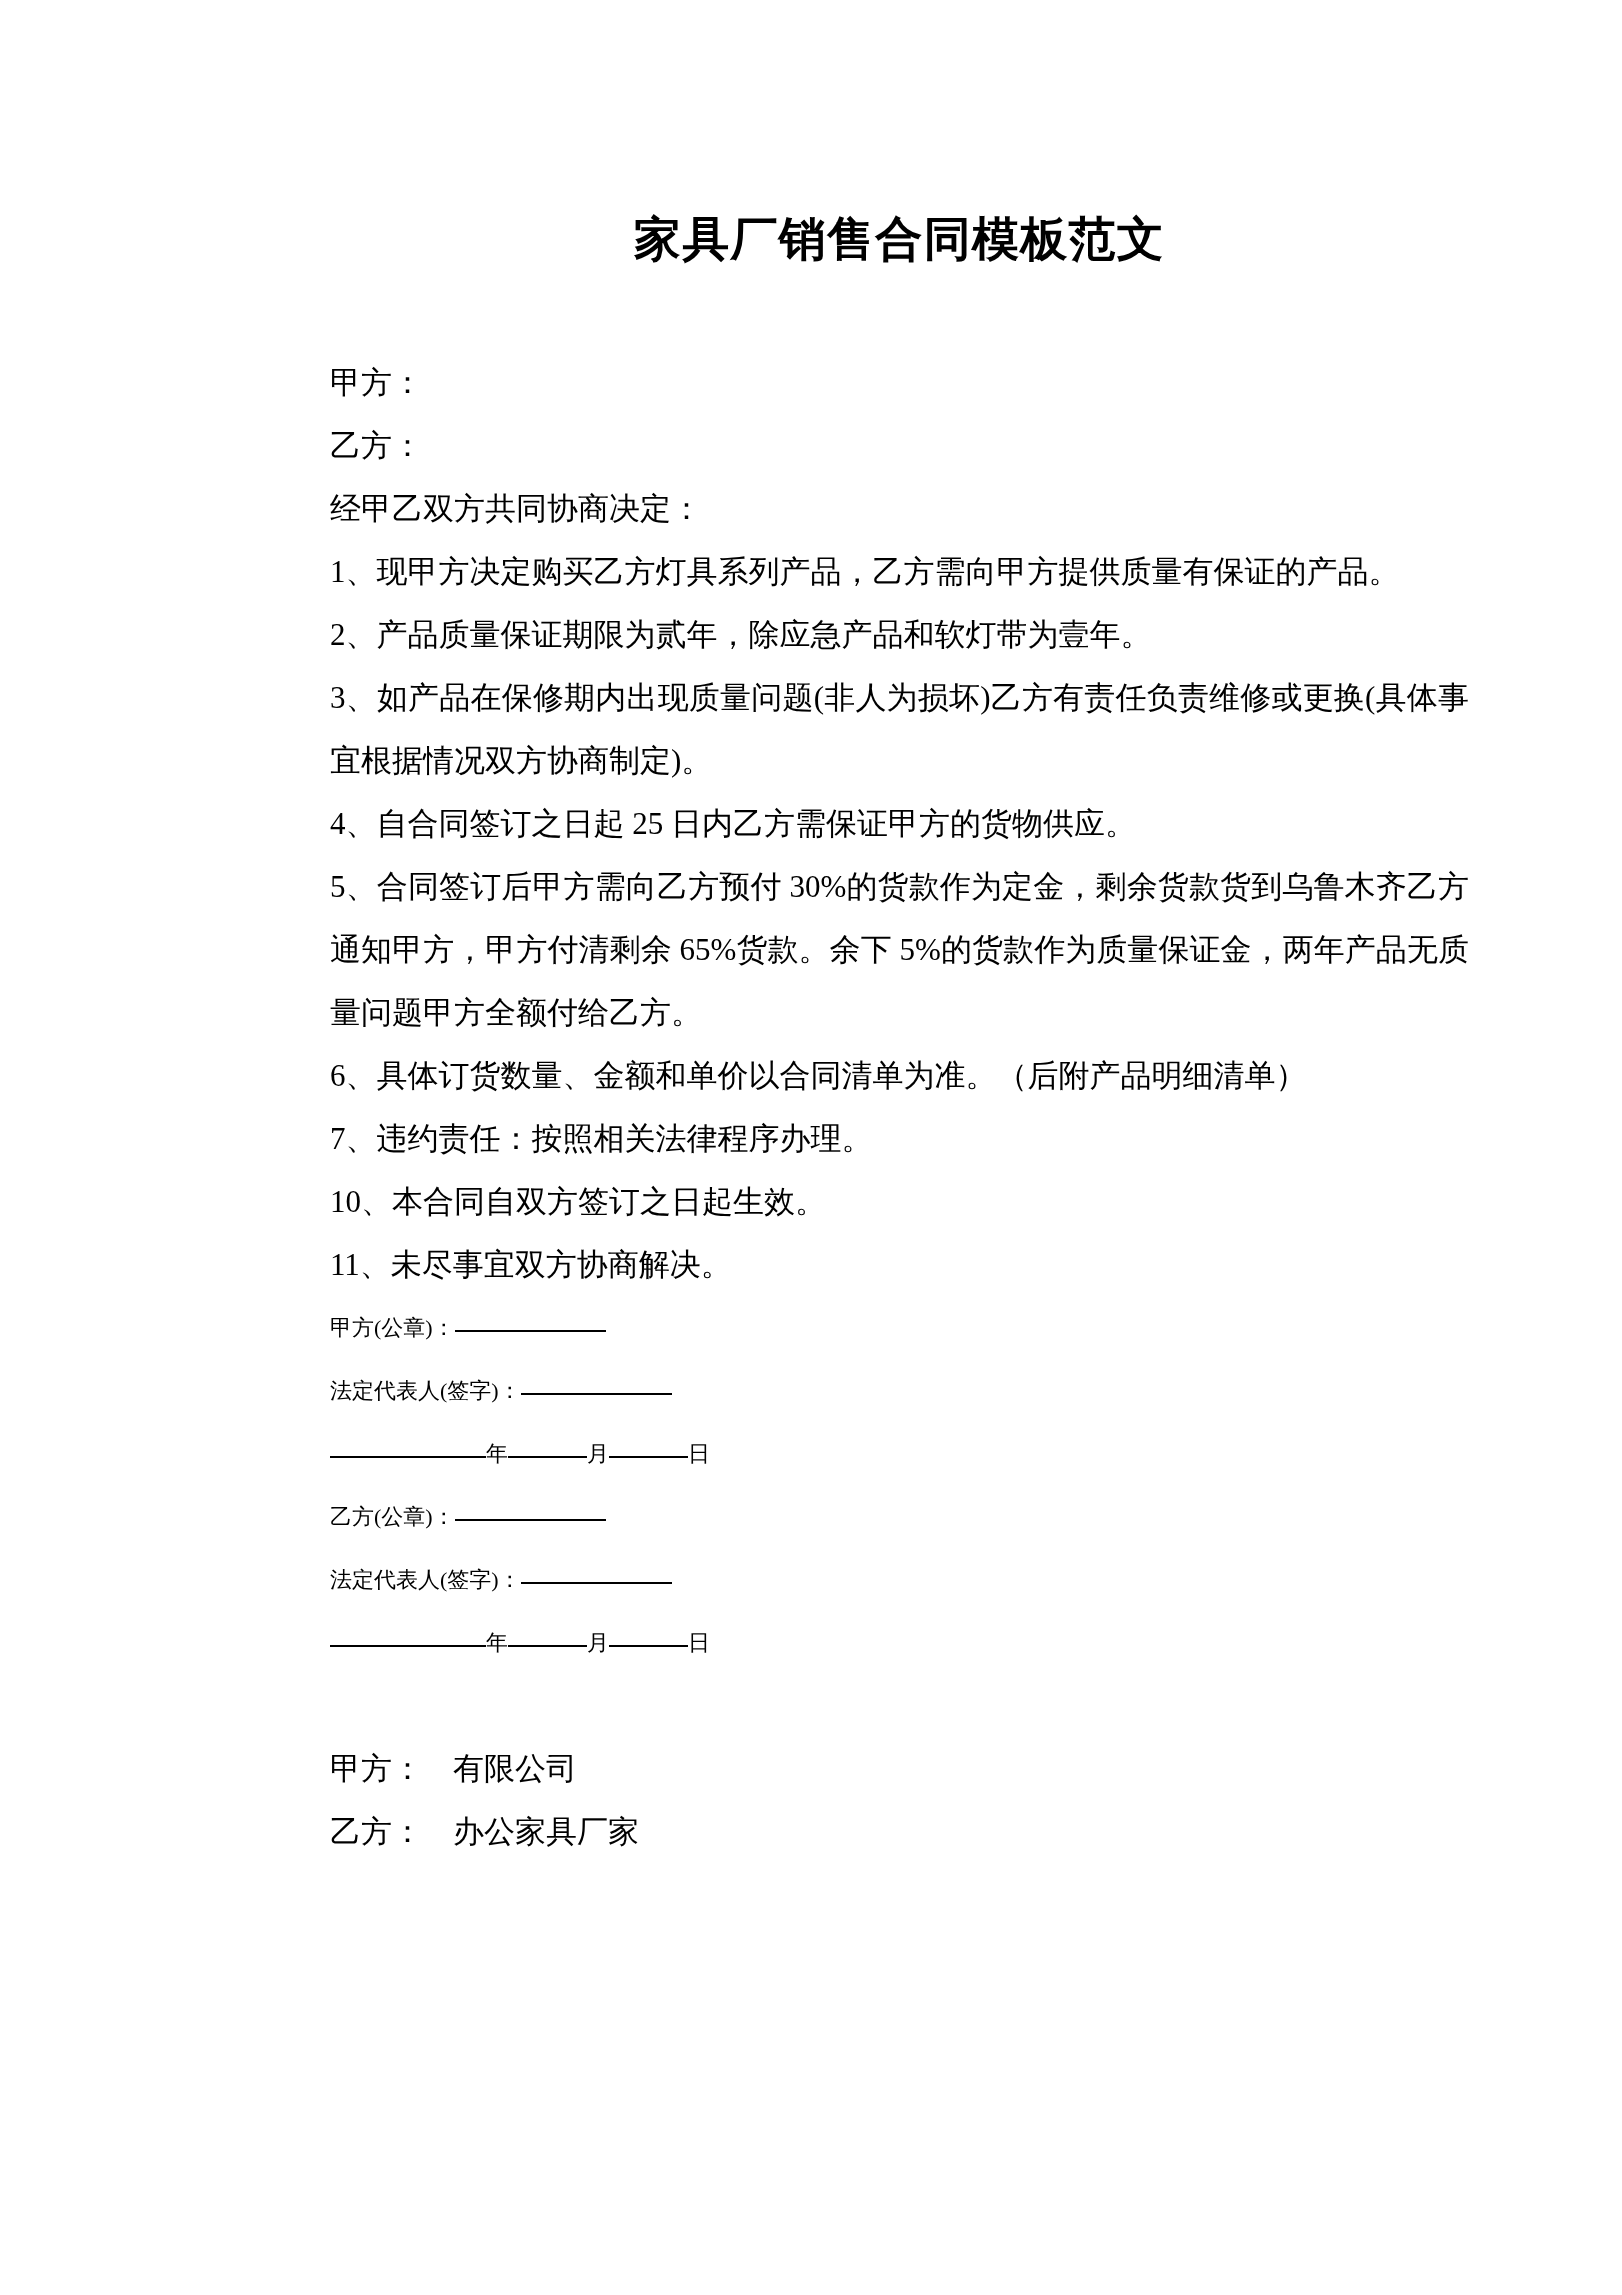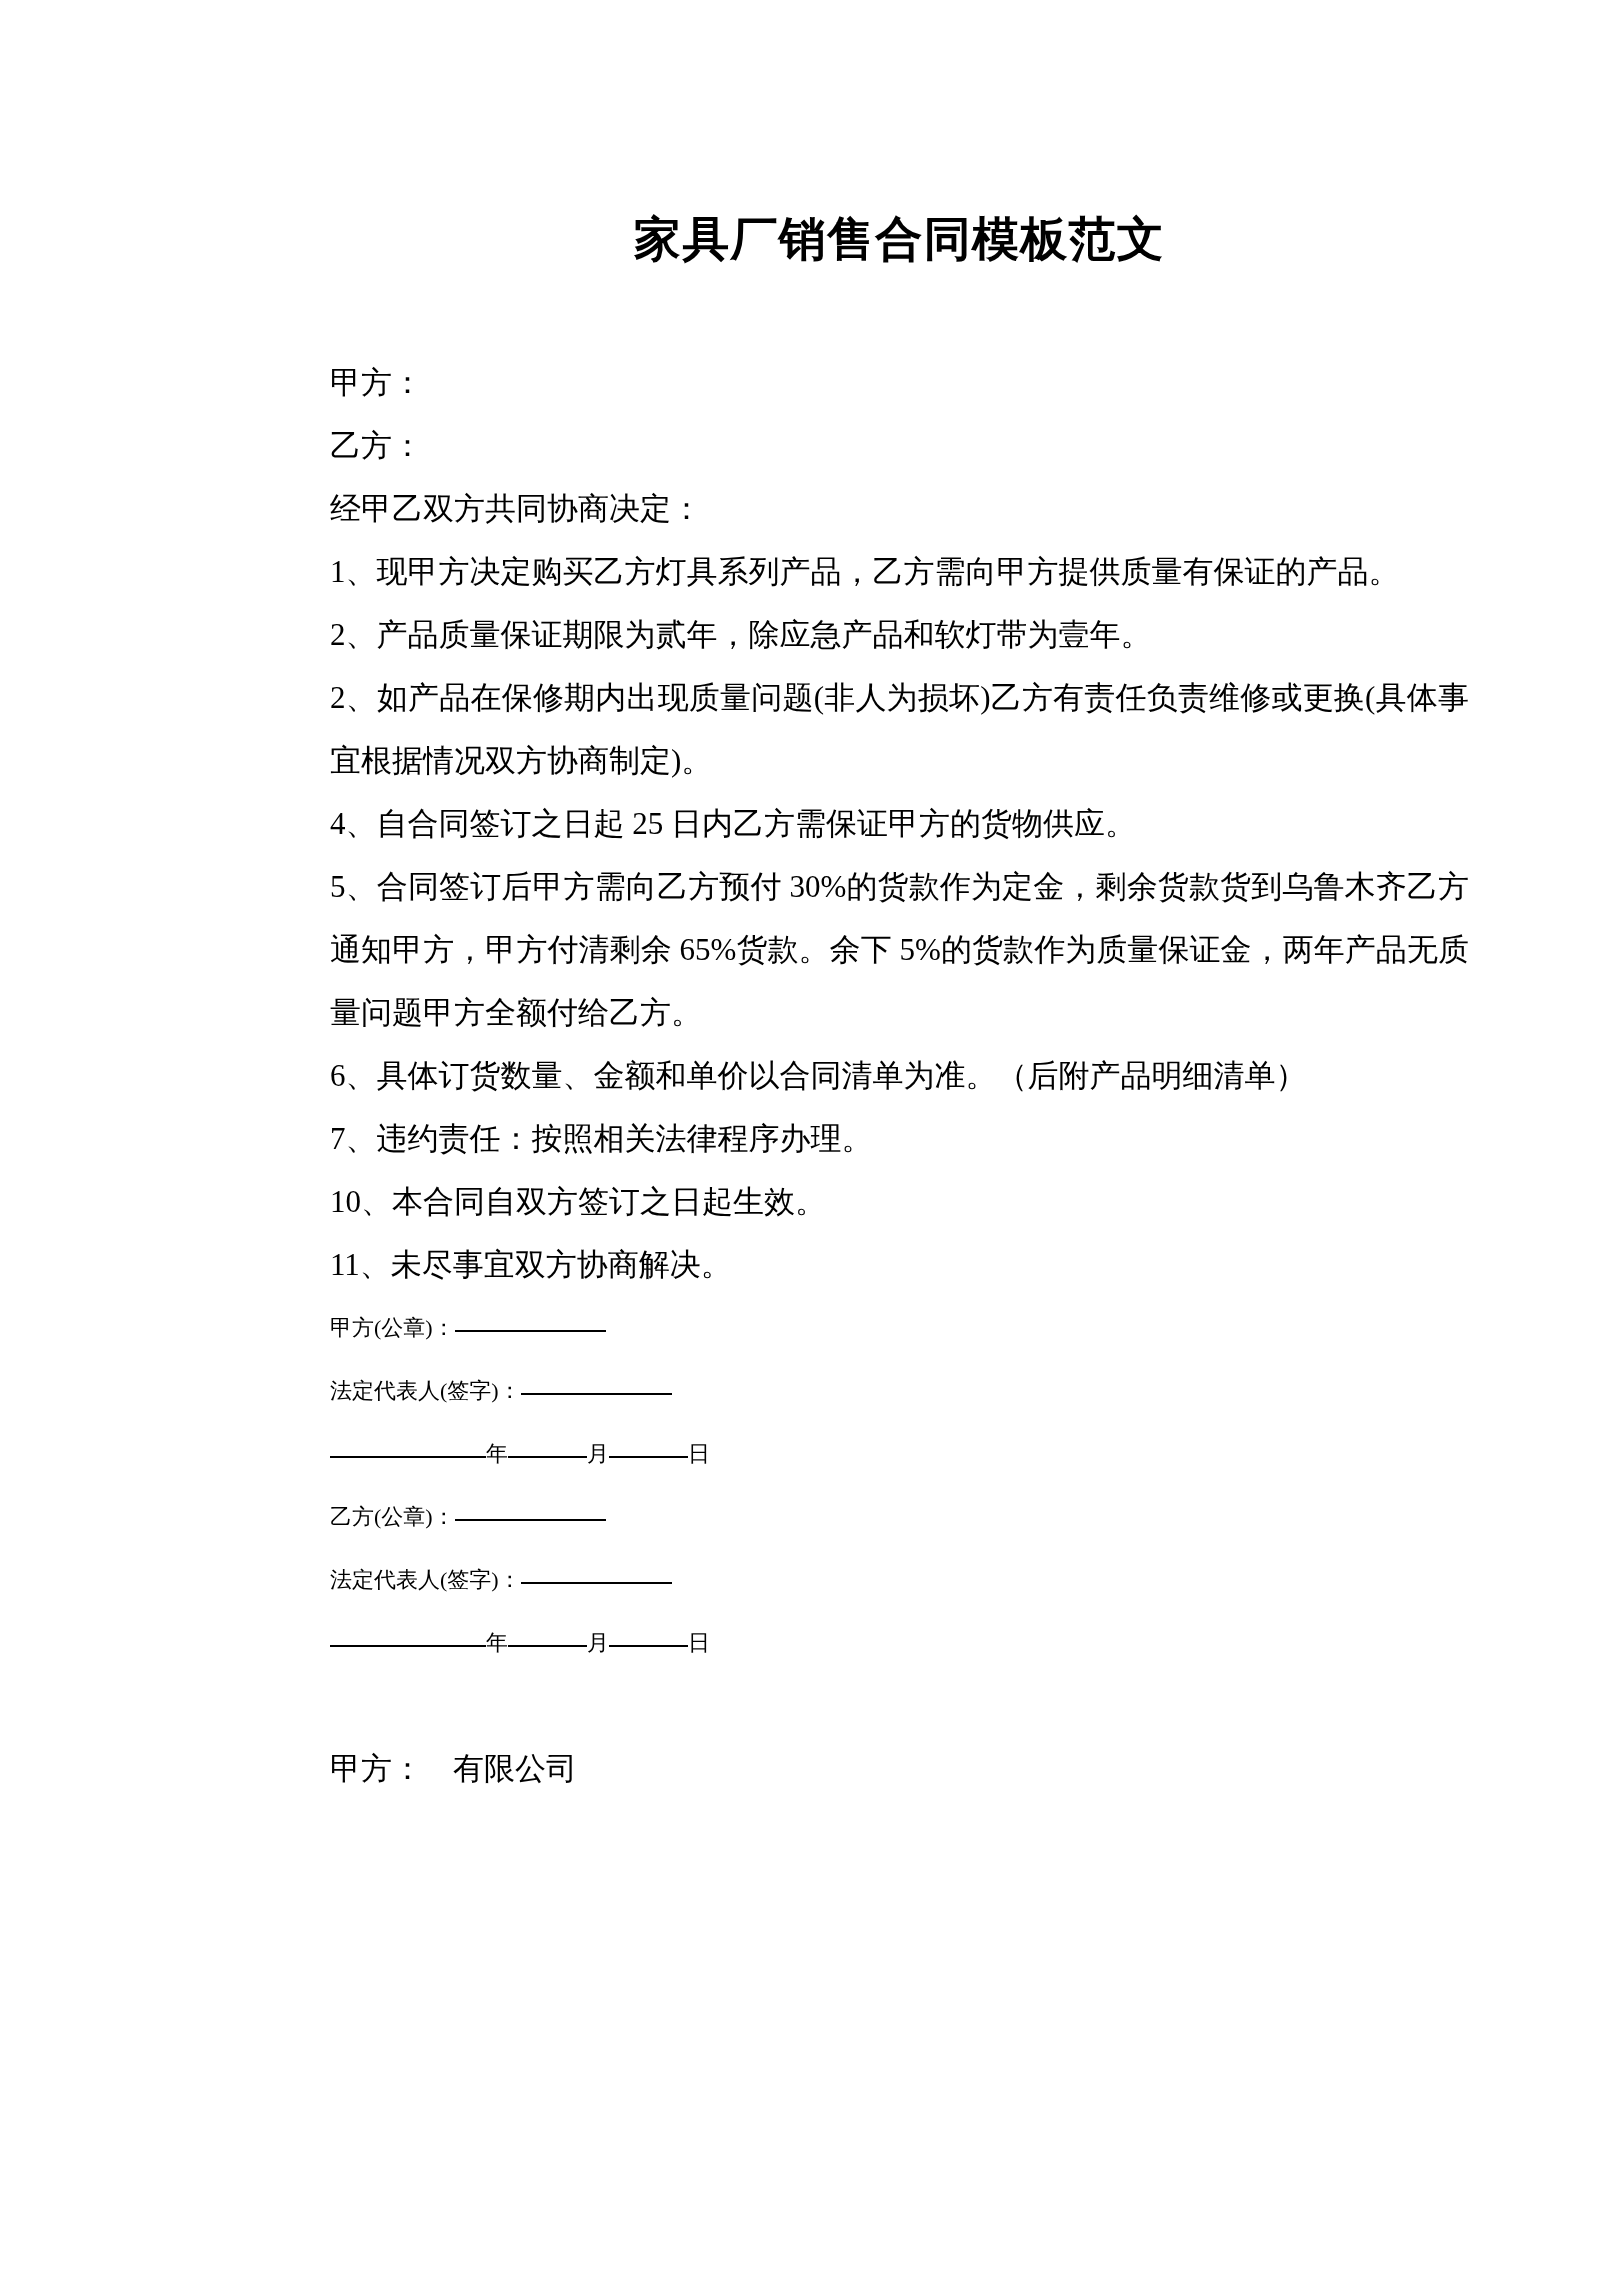--- a/index.html
+++ b/index.html
@@ -84,21 +84,21 @@
     <div class="body-block">
 
       <p class="para nowrap">甲方：</p>
 
       <p class="para nowrap">乙方：</p>
 
       <p class="para nowrap">经甲乙双方共同协商决定：</p>
 
       <p class="para">1、现甲方决定购买乙方灯具系列产品，乙方需向甲方提供质量有保证的产品。</p>
       <p class="para">2、产品质量保证期限为贰年，除应急产品和软灯带为壹年。</p>
-      <p class="para">2、如产品在保修期内出现质量问题(非人为损坏)乙方有责任负责维修或更换(具体事宜根据情况双方协商制定)。</p>
+      <p class="para">3、如产品在保修期内出现质量问题(非人为损坏)乙方有责任负责维修或更换(具体事宜根据情况双方协商制定)。</p>
       <p class="para">4、自合同签订之日起 25 日内乙方需保证甲方的货物供应。</p>
       <p class="para">5、合同签订后甲方需向乙方预付 30%的货款作为定金，剩余货款货到乌鲁木齐乙方通知甲方，甲方付清剩余 65%货款。余下 5%的货款作为质量保证金，两年产品无质量问题甲方全额付给乙方。</p>
       <p class="para">6、具体订货数量、金额和单价以合同清单为准。（后附产品明细清单）</p>
       <p class="para">7、违约责任：按照相关法律程序办理。</p>
       <p class="para">10、本合同自双方签订之日起生效。</p>
       <p class="para">11、未尽事宜双方协商解决。</p>
 
       <p class="sign-line">
         <span>甲方(公章)：</span><span class="rule rule-long"></span>
       </p>
@@ -122,17 +122,20 @@
       <p class="sign-line">
         <span class="rule rule-date-year"></span><span>年</span><span class="rule rule-date-mo"></span><span>月</span><span class="rule rule-date-day"></span><span>日</span>
       </p>
 
       <div class="gap-block"></div>
 
       <p class="tail-line">
         <span>甲方：</span><span class="tail-gap"></span><span>有限公司</span>
       </p>
 
+      <p class="tail-line">
+        <span>乙方：</span><span class="tail-gap"></span><span>办公家具厂家</span>
+      </p>
 
     </div>
   </div>
 </div>
 
 
 </body></html>

